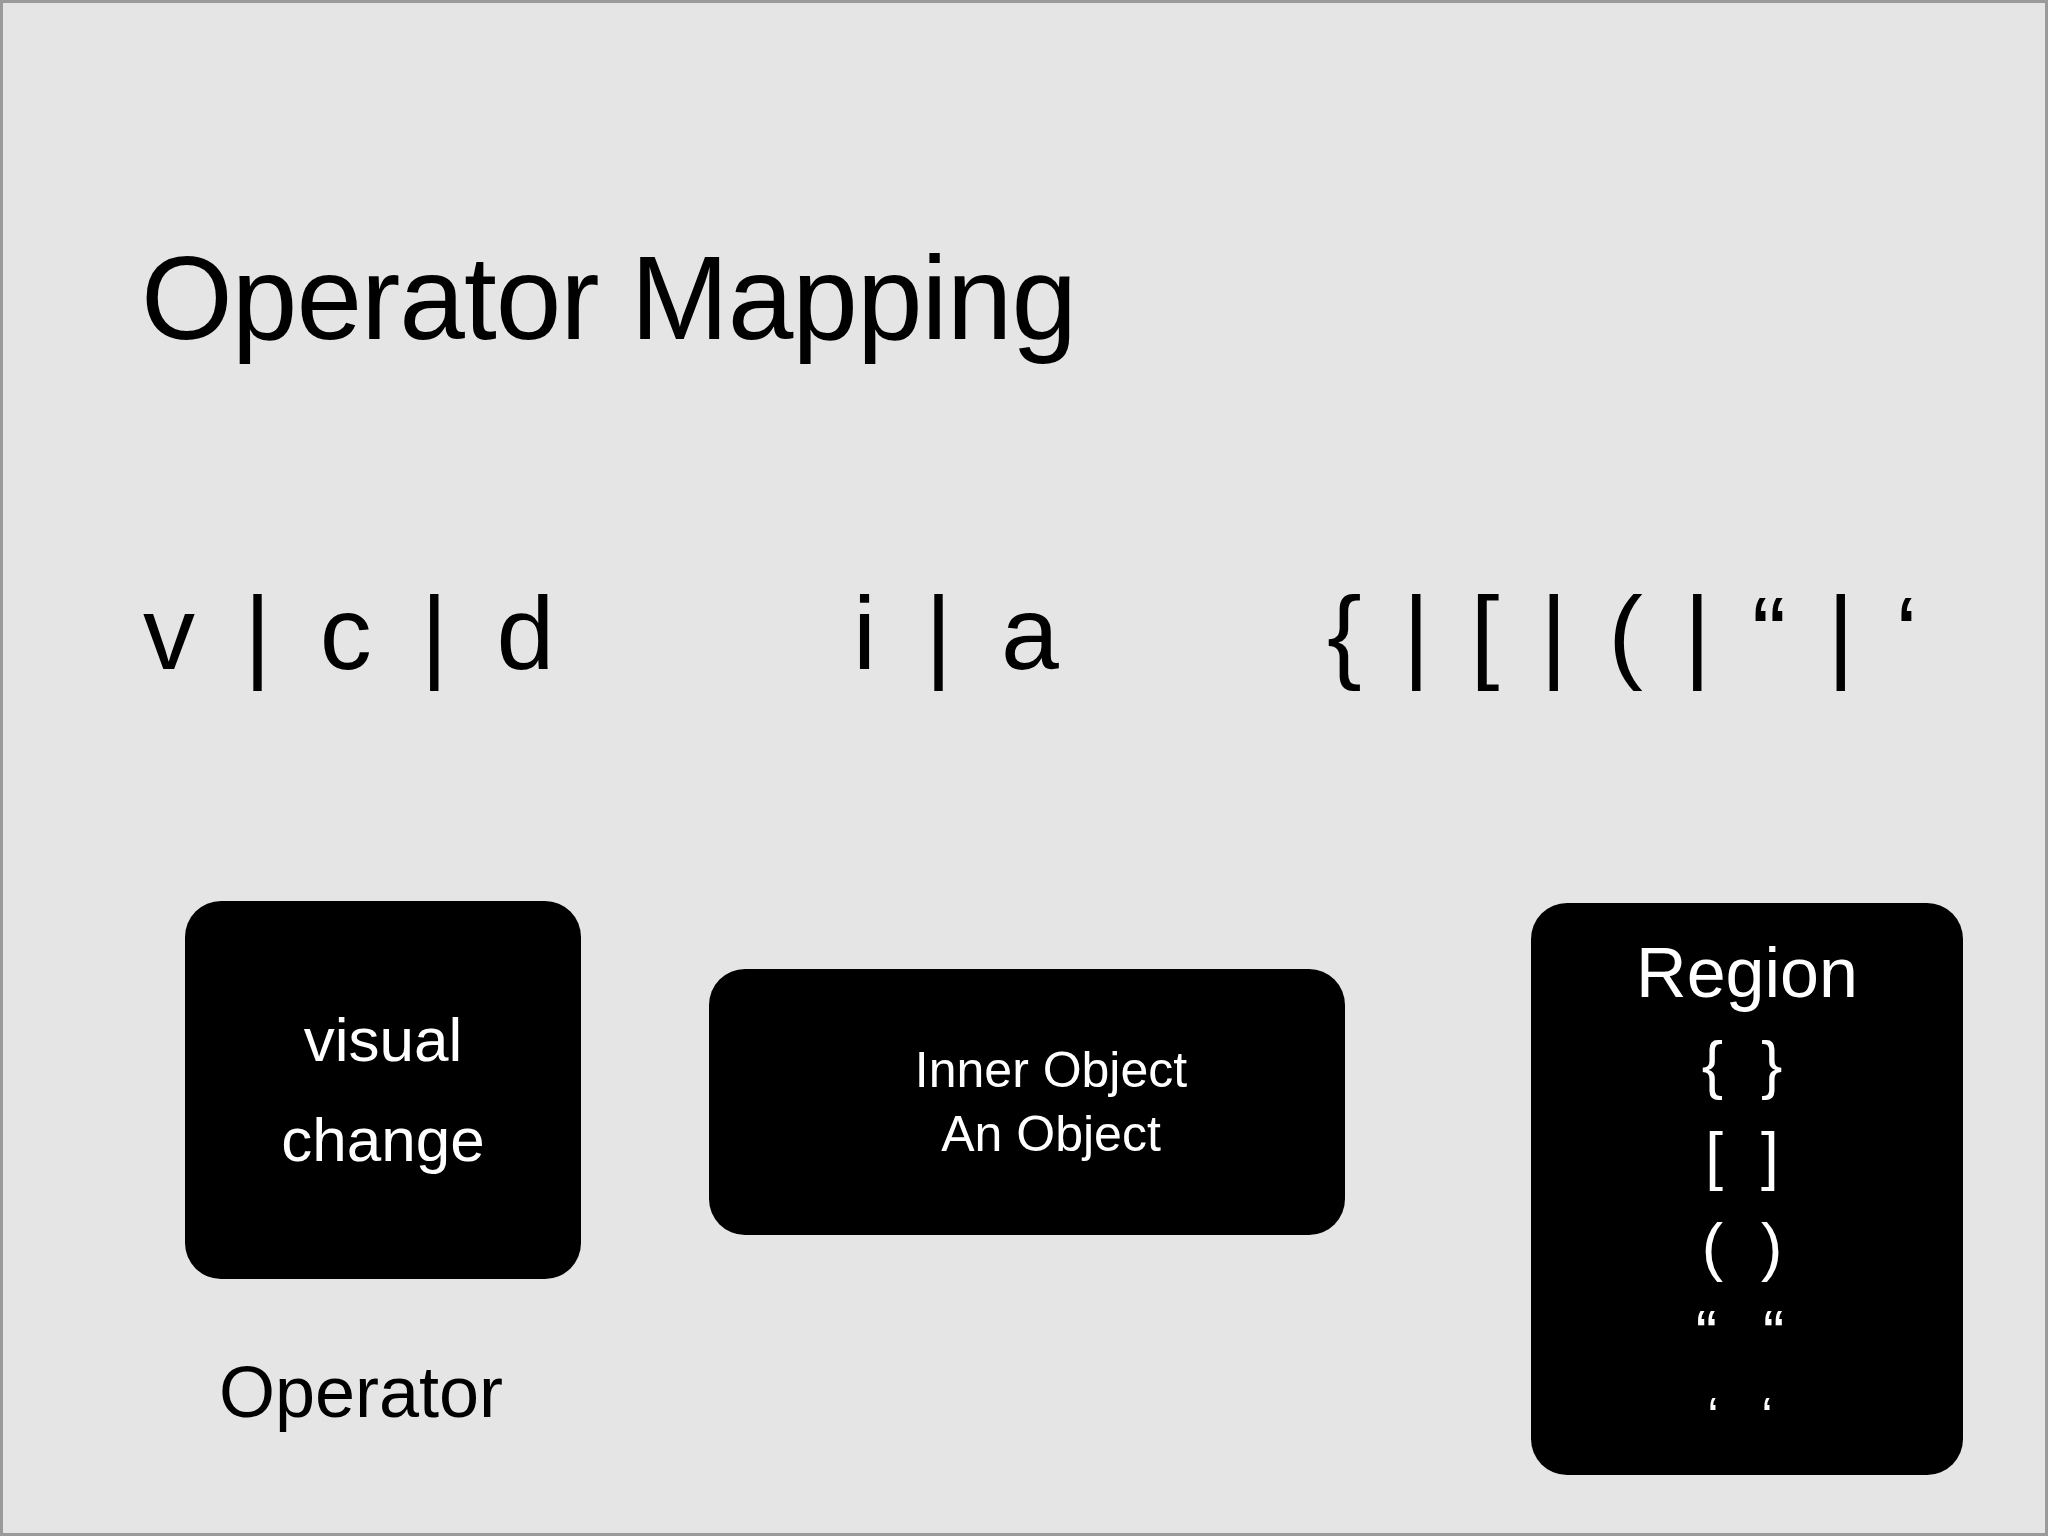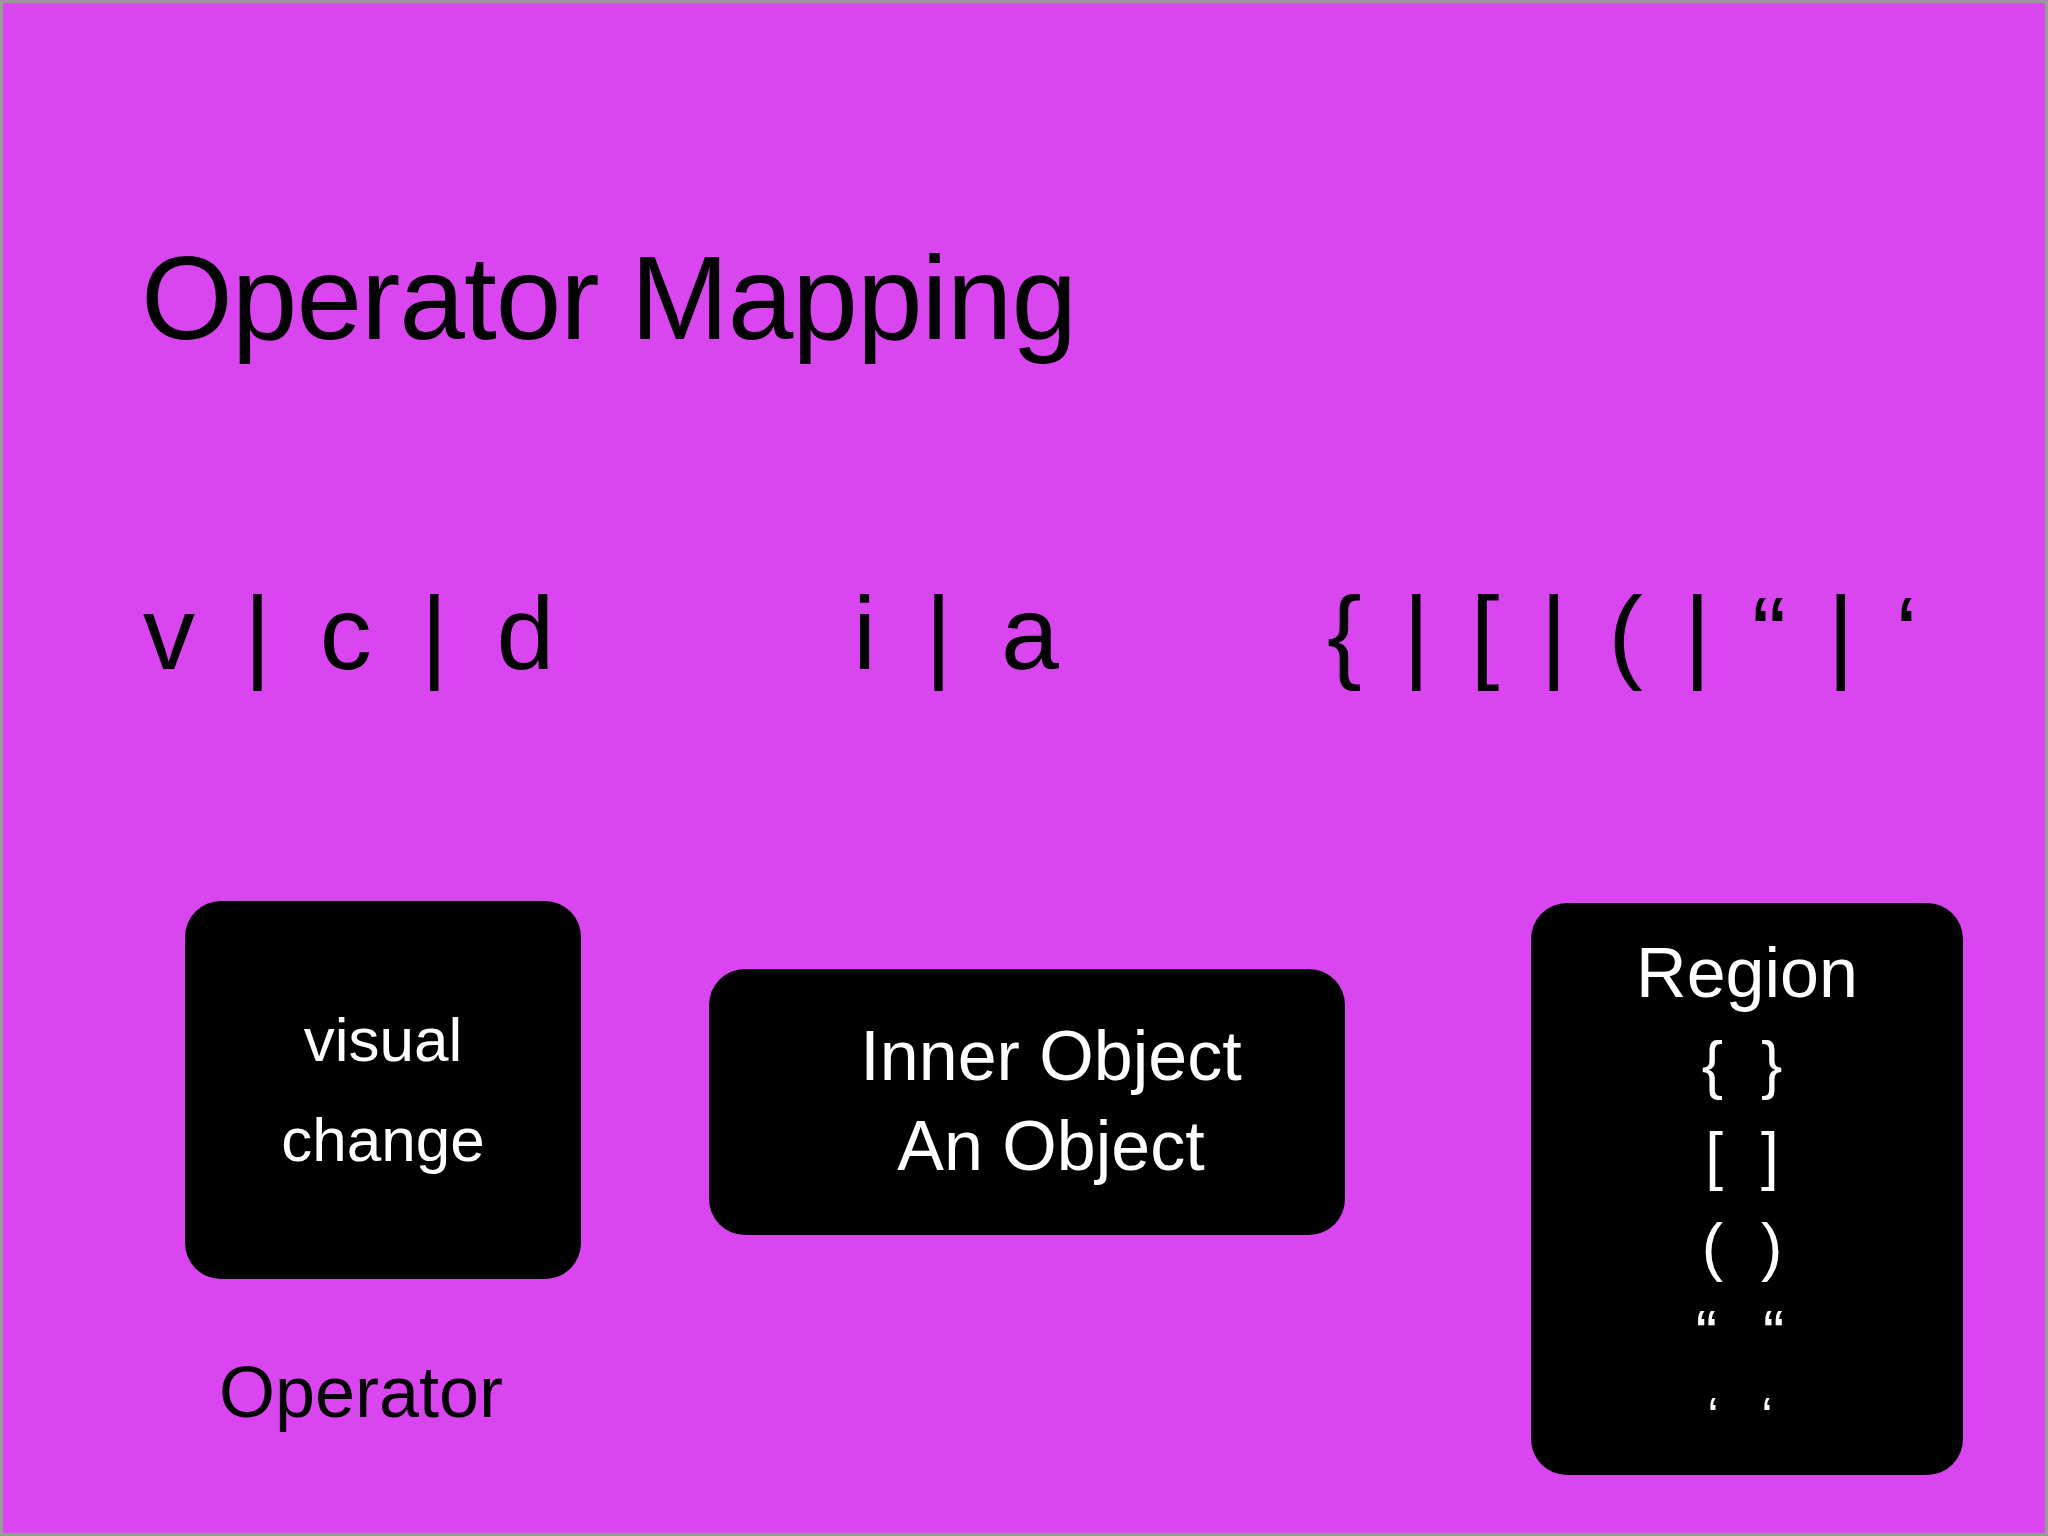--- a/index.html
+++ b/index.html
@@ -11,21 +11,21 @@
     width: 2048px;
     height: 1536px;
     overflow: hidden;
     font-family: "Liberation Sans", sans-serif;
   }
 
   #slide {
     position: relative;
     width: 2048px;
     height: 1536px;
-    background: #d946ef;
+    background: #e5e5e5;
     box-sizing: border-box;
     border: 3px solid #9a9a9a;
   }
 
   
   #slide-title {
     position: absolute;
     left: 138px;
     top: 228px;
     font-family: "Liberation Sans", sans-serif;
@@ -75,21 +75,21 @@
     height: 378px;
     font-size: 62px;
     line-height: 1.62;
   }
 
   #card-object {
     left: 706px;
     top: 966px;
     width: 636px;
     height: 266px;
-    font-size: 70px;
+    font-size: 50px;
     line-height: 1.28;
     padding-left: 48px;
   }
 
   #card-region {
     left: 1528px;
     top: 900px;
     width: 432px;
     height: 572px;
     font-size: 66px;

